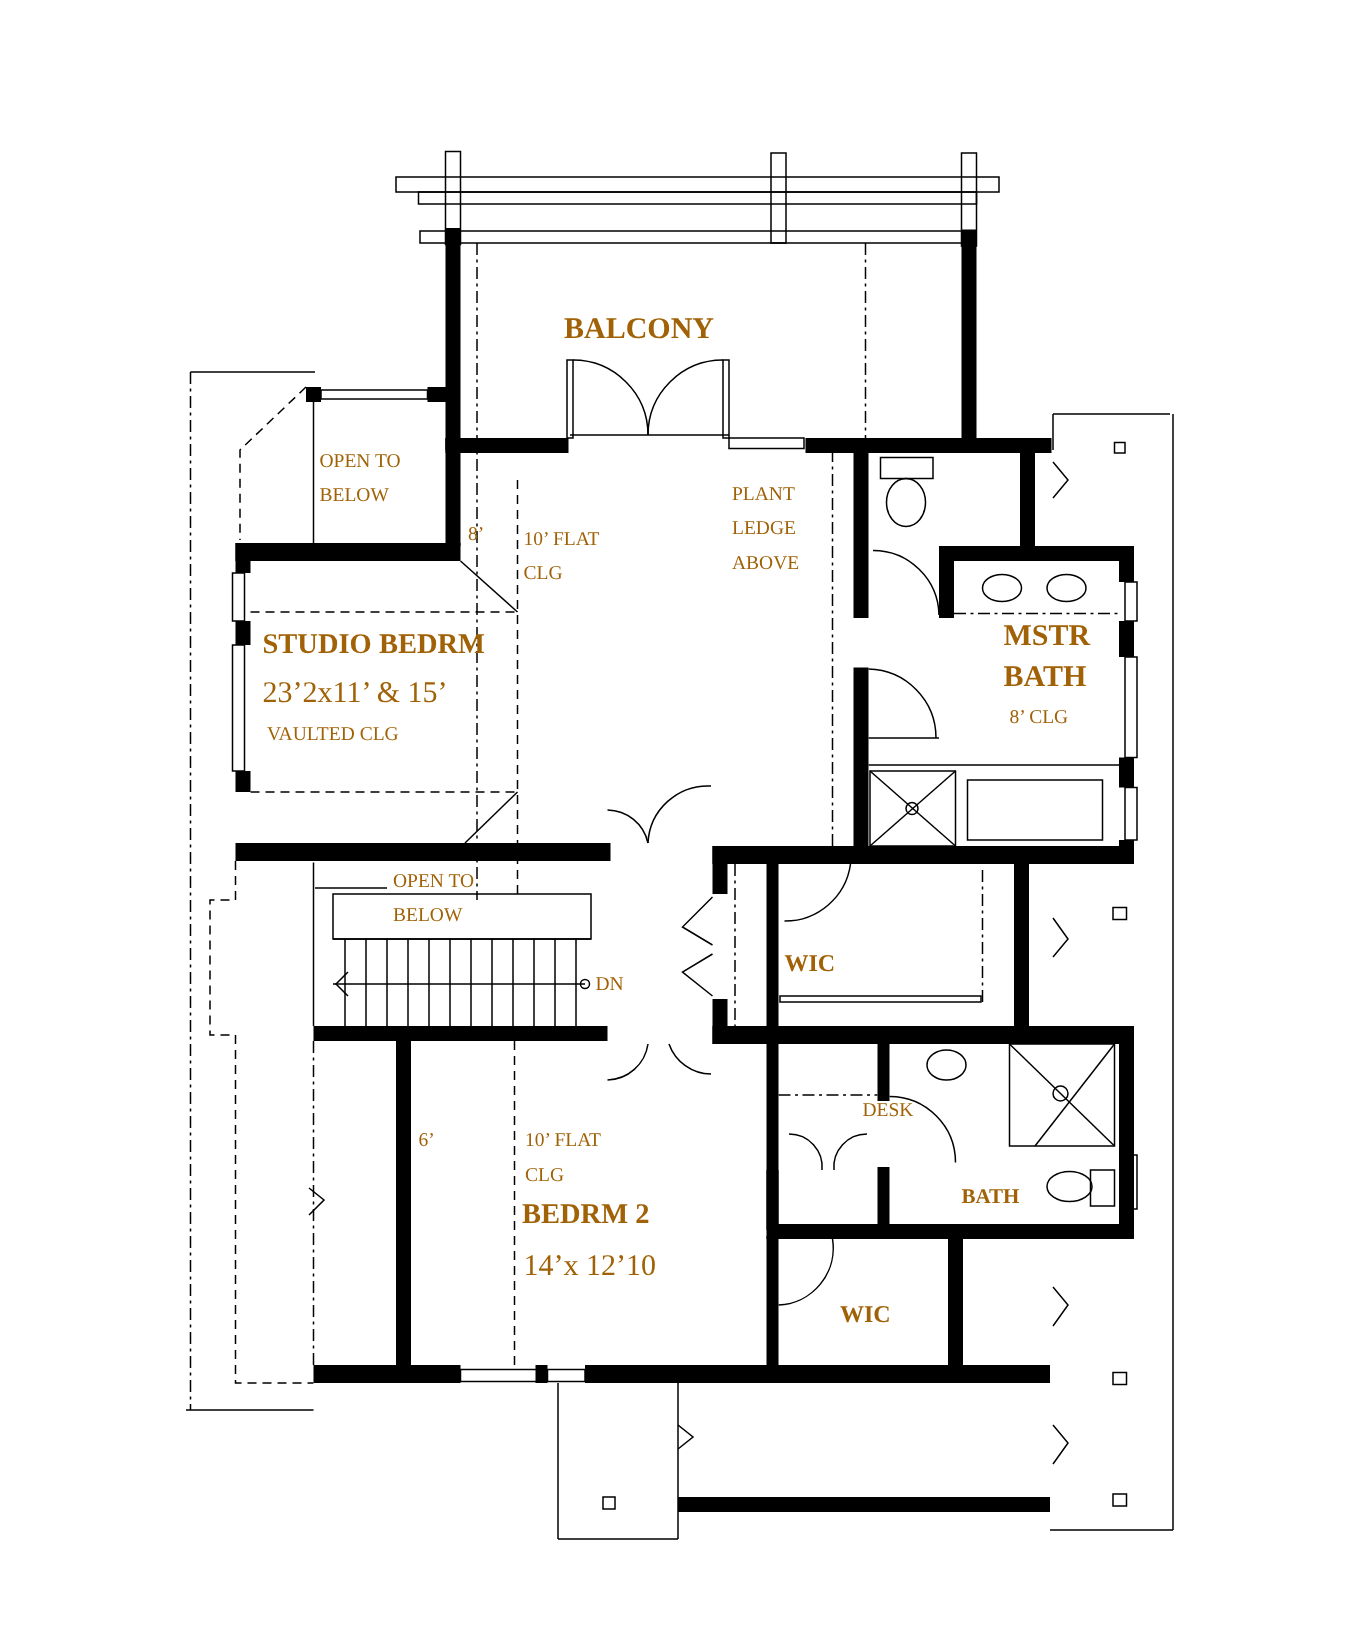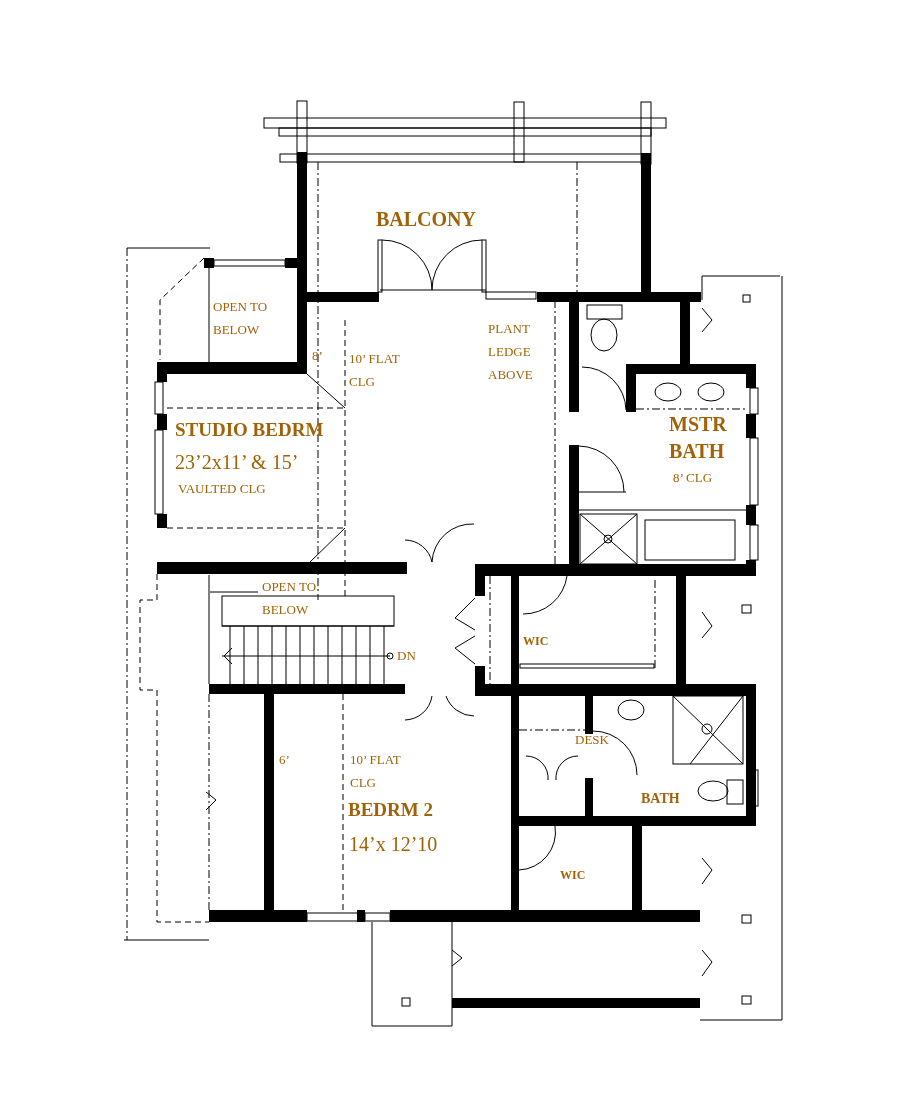--- a/index.html
+++ b/index.html
@@ -5,21 +5,21 @@
     html, body { margin:0; padding:0; background:#ffffff; }
     body { width:900px; height:1099px; overflow:hidden; position:relative; font-family:"Liberation Serif", serif; }
     svg { position:absolute; left:0; top:0; }
     .wall { fill:#000; }
     .thin { stroke:#000; stroke-width:1; fill:none; }
     .dash { stroke:#000; stroke-width:1; fill:none; stroke-dasharray:6 4; }
     .dashdot { stroke:#000; stroke-width:1; fill:none; stroke-dasharray:8 3 2 3; }
     .lbl { position:absolute; color:#a16207; white-space:nowrap; line-height:1; }
     .room-bold { font-weight:bold; font-size:19px; }
     .room-med { font-weight:bold; font-size:20px; }
-    .room-sm { font-weight:bold; font-size:12px; }
+    .room-sm { font-weight:bold; font-size:16px; }
     .dim { font-size:20px;text-align:right; }
     .note { font-size:13px;font-family:Liberation Serif, serif; }
   </style>
 </head>
 <body>
 
 <svg width="900" height="1099" viewBox="0 0 900 1099">
 
   <g>
     <rect class="thin" x="264" y="118" width="402" height="10"></rect>

